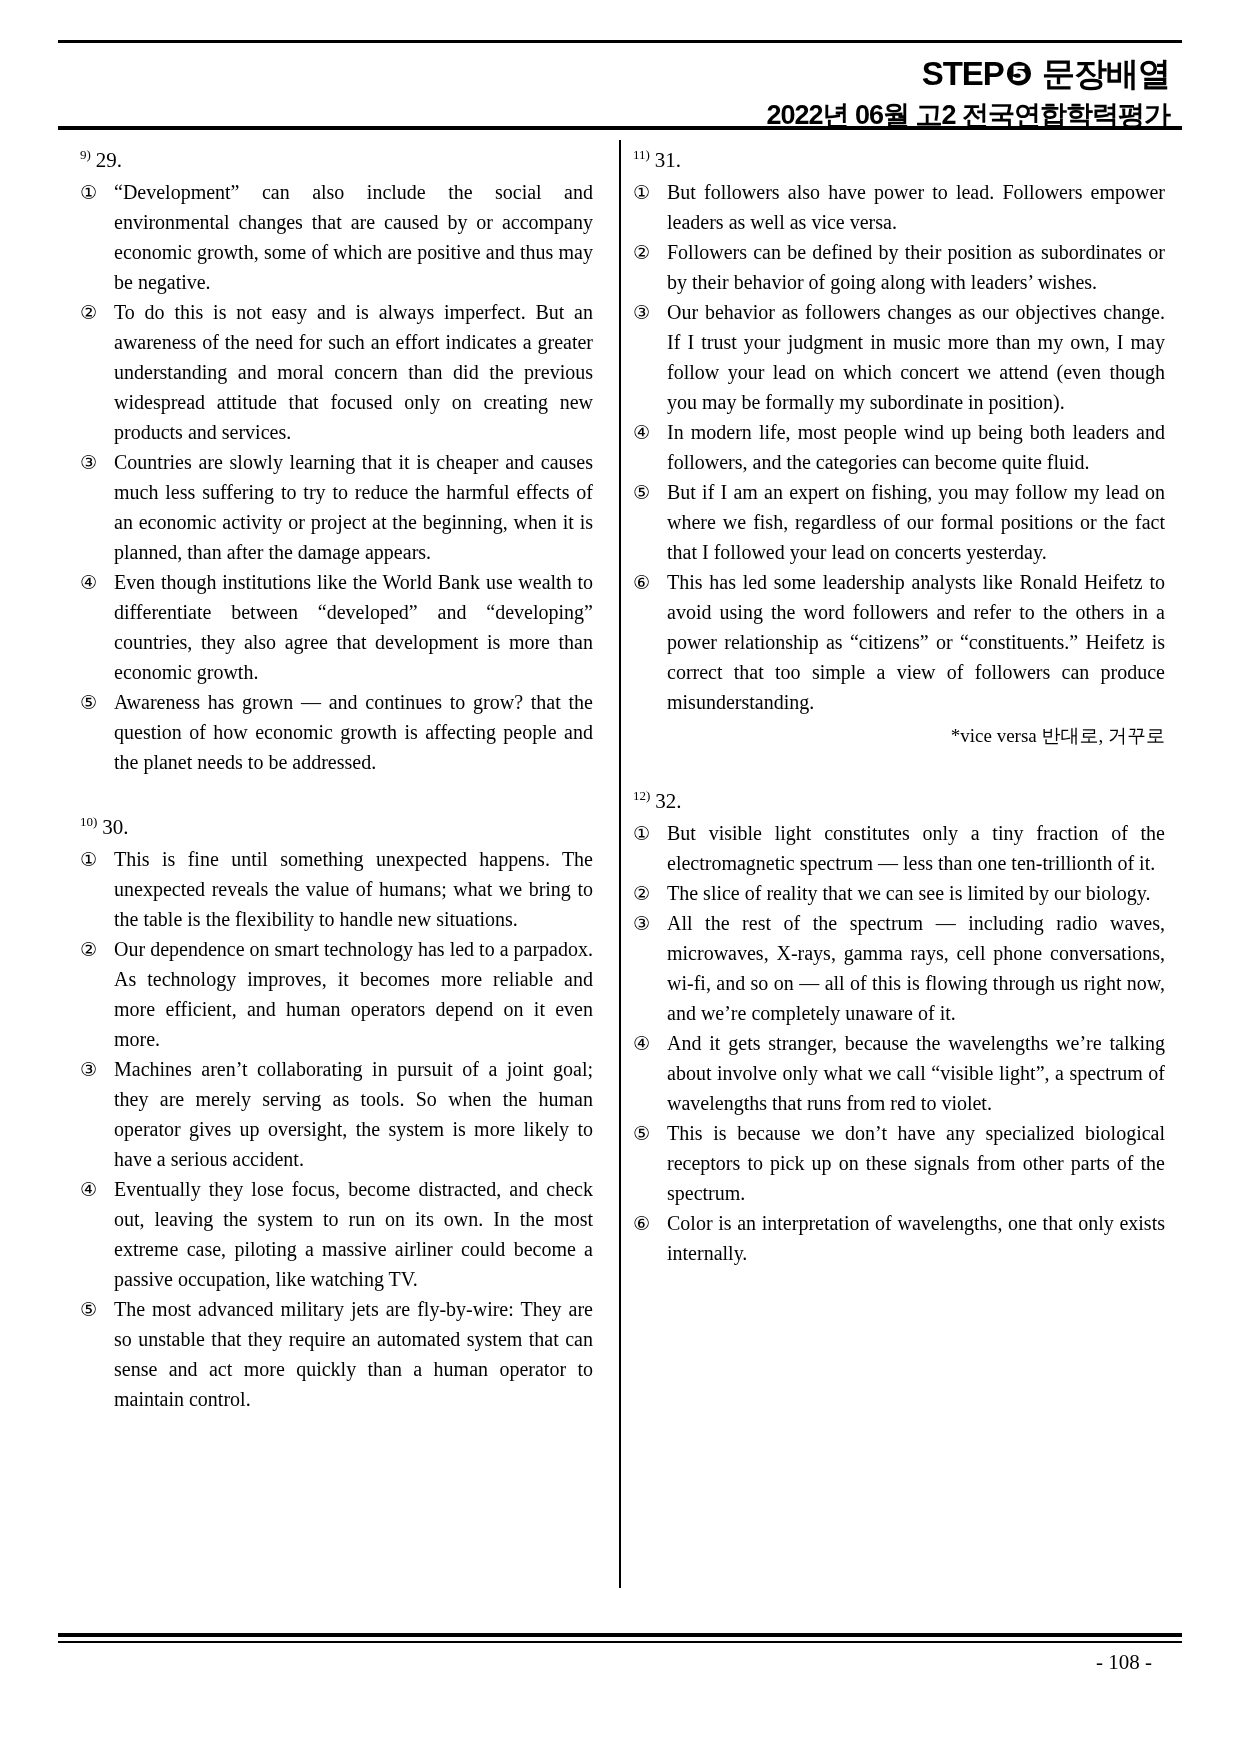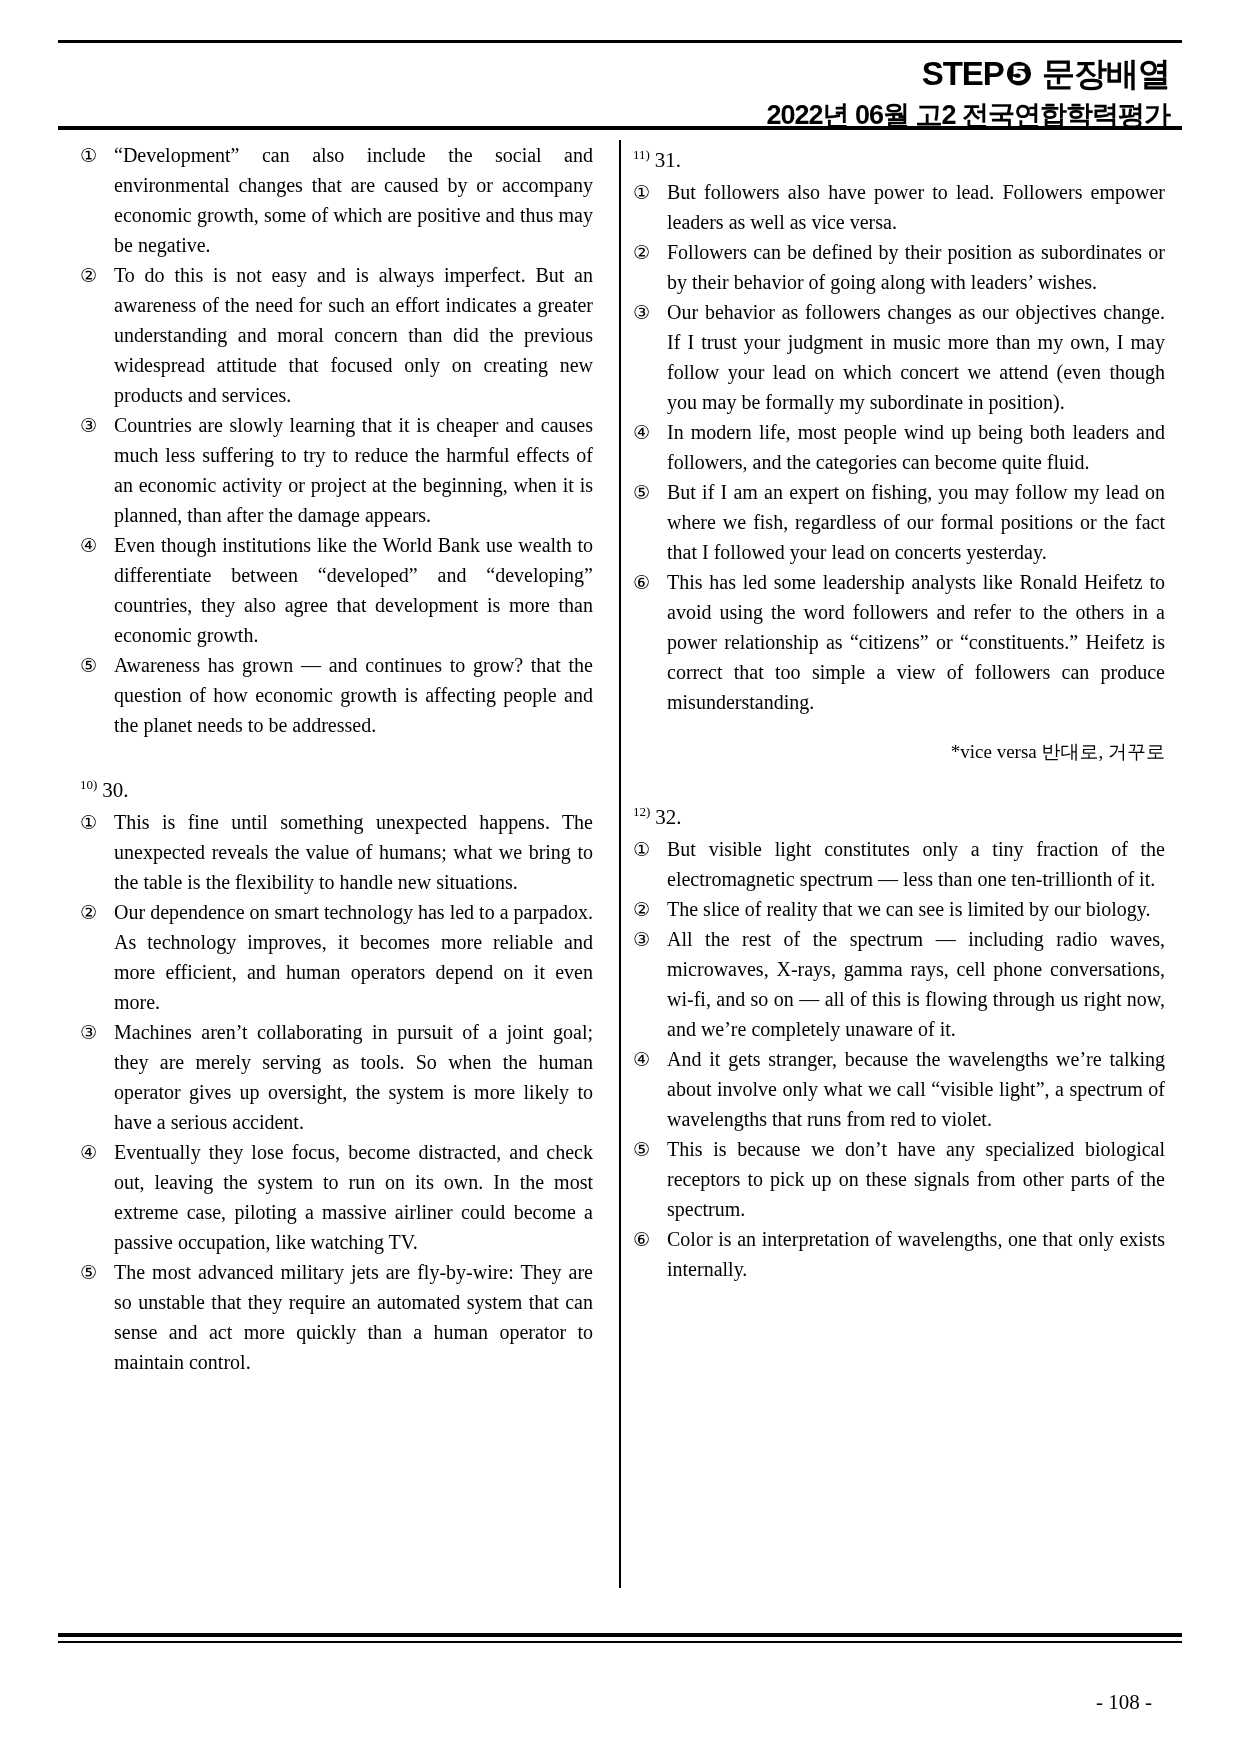--- a/index.html
+++ b/index.html
@@ -28,46 +28,47 @@
   .question + .question{margin-top:30px;}
   .q-head{font-size:21px;line-height:30px;margin-bottom:2px;}
   .q-ref{font-size:13px;margin-right:5px;}
   .q-num{font-size:21px;}
 
   .sentence{display:flex;font-size:20px;line-height:30px;}
   .marker{flex:0 0 34px;font-family:"DejaVu Sans","Liberation Sans",sans-serif;font-size:19px;}
   .stext{flex:1;text-align:justify;}
   .stext .it{}
 
-  .footnote{text-align:right;font-size:19px;line-height:30px;margin-top:20px;}
+  .footnote{text-align:right;font-size:19px;line-height:30px;margin-top:4px;}
 
   .footer-rule{
     position:absolute;top:1633px;left:58px;width:1124px;height:10px;
     border-top:4px solid #000;border-bottom:2px solid #000;box-sizing:border-box;
   }
-  .page-num{position:absolute;top:1690px;right:88px;font-size:21px;}
+  .page-num{position:absolute;top:1650px;right:88px;font-size:21px;}
 </style>
 </head>
 <body>
 
 <div class="top-rule"></div>
 
 <header class="page-header">
   <div class="h-left">
     <span>STEP</span><span class="step-num">❺</span>
     <span>문장배열</span>
   </div>
   <div class="h-right">2022년 06월 고2 전국연합학력평가</div>
 </header>
 
 <div class="header-rule"></div>
 
 <main class="columns">
   <section class="col-left" id="col-left">
       <article class="question">
+        <div class="q-head"><sup class="q-ref">9)</sup><span class="q-num">29.</span></div>
         <div class="sentence">
           <span class="marker">①</span>
           <div class="stext">“Development” can also include the social and environmental changes that are caused by or accompany economic growth, some of which are positive and thus may be negative.</div>
         </div>
         <div class="sentence">
           <span class="marker">②</span>
           <div class="stext">To do this is not easy and is always imperfect. But an awareness of the need for such an effort indicates a greater understanding and moral concern than did the previous widespread attitude that focused only on creating new products and services.</div>
         </div>
         <div class="sentence">
           <span class="marker">③</span>

